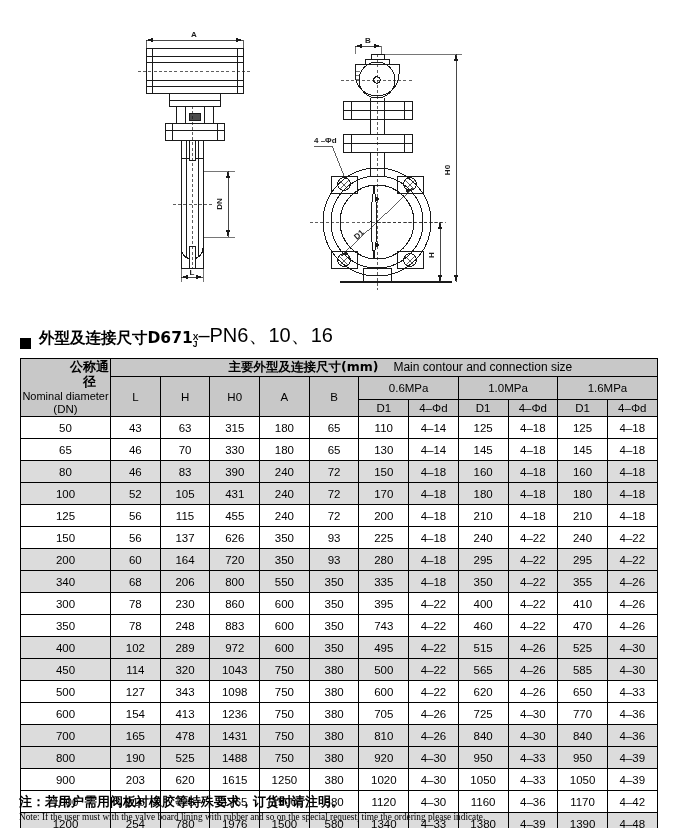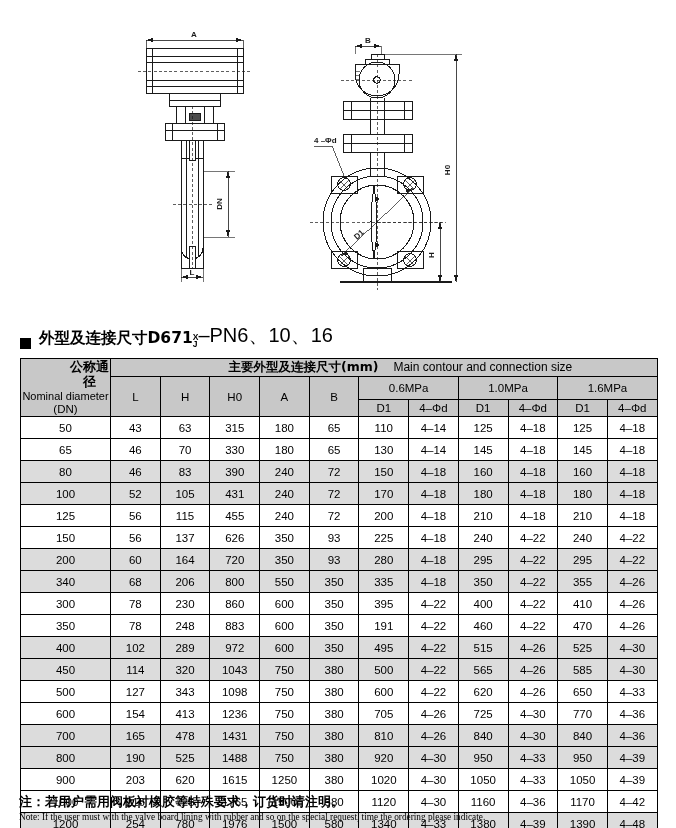--- a/index.html
+++ b/index.html
@@ -445,21 +445,21 @@
             <td>410</td>
             <td>4–26</td>
           </tr>
           <tr>
             <td>350</td>
             <td>78</td>
             <td>248</td>
             <td>883</td>
             <td>600</td>
             <td>350</td>
-            <td>191</td>
+            <td>743</td>
             <td>4–22</td>
             <td>460</td>
             <td>4–22</td>
             <td>470</td>
             <td>4–26</td>
           </tr>
           <tr class="shaded">
             <td>400</td>
             <td>102</td>
             <td>289</td>

